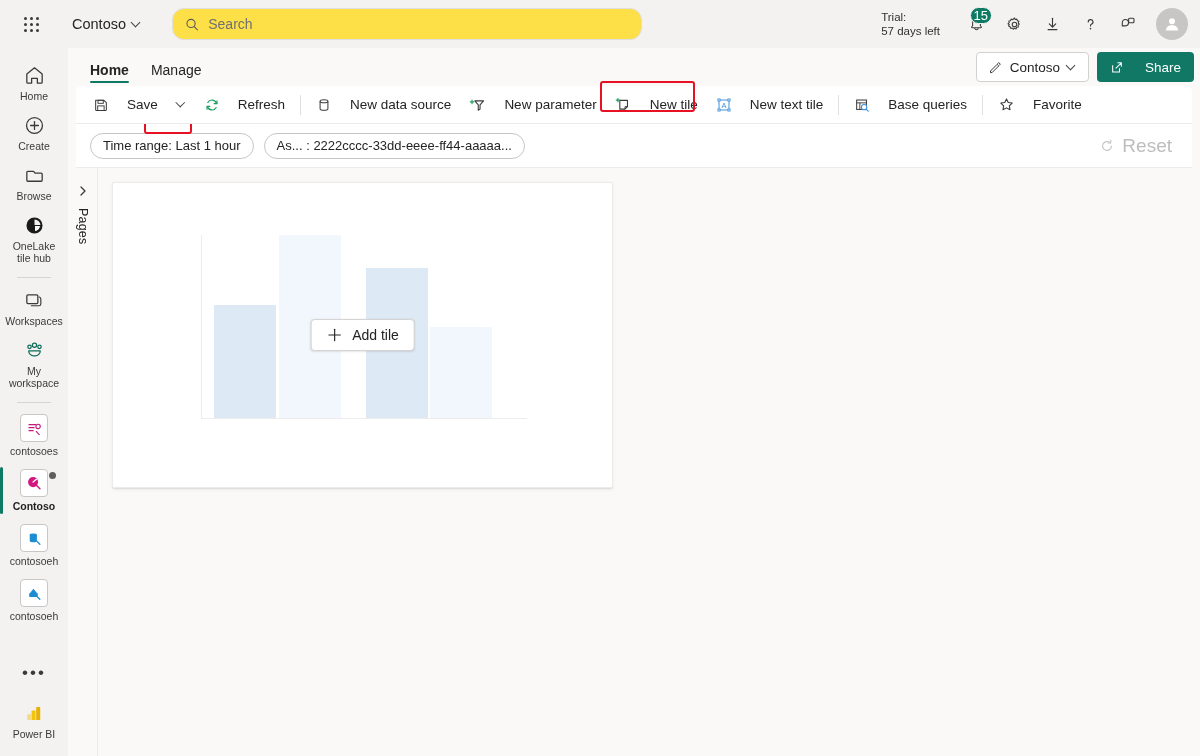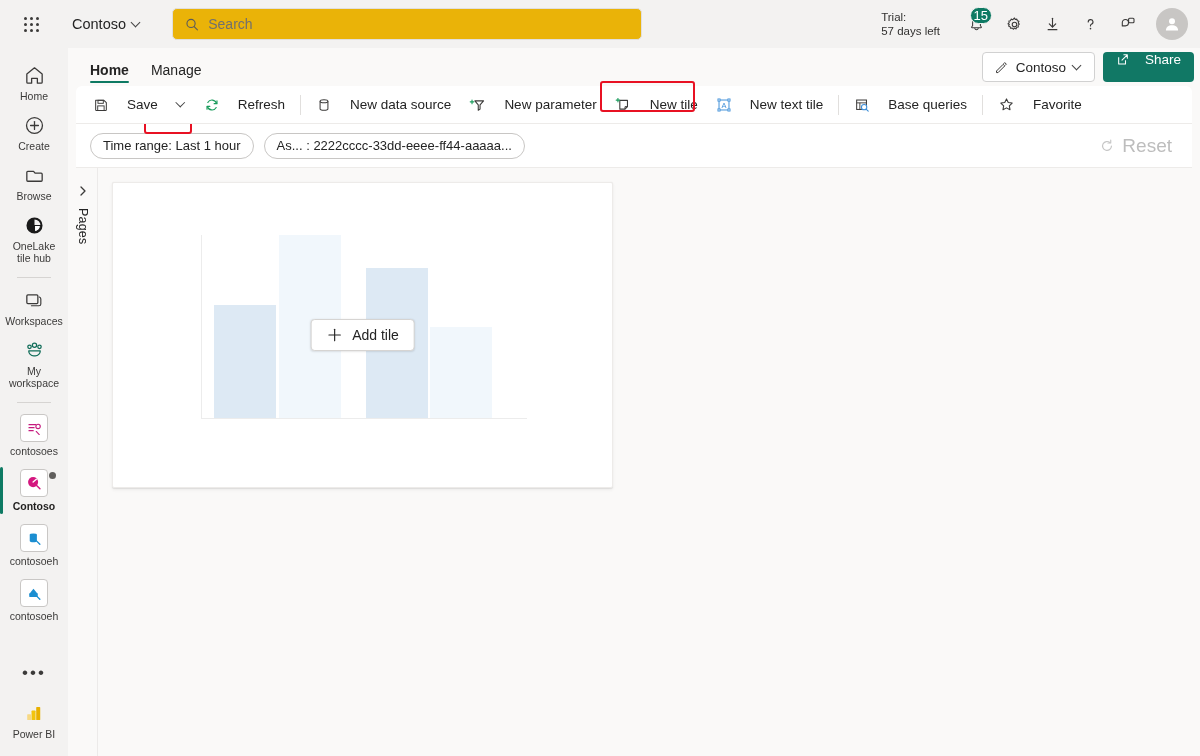--- a/index.html
+++ b/index.html
@@ -32,21 +32,21 @@
   .chev { width:10px; height:10px; position:relative; }
   .chev::after {
     content:""; position:absolute; left:0; top:0px;
     width:6px;height:6px;border-right:1.3px solid #444;border-bottom:1.3px solid #444;
     transform: rotate(45deg);
   }
 
   .searchbox {
     margin-left: 22px;
     width: 470px; height: 32px;
-    background:#eab308; border:1px solid #e1dfdd; border-radius:5px;
+    background:#fde047; border:1px solid #e1dfdd; border-radius:12px;
     display:flex; align-items:center; gap:9px; padding: 0 12px;
   }
   .searchbox input {
     border:none; outline:none; font-size:14px; font-family:inherit;
     width:100%; color:#242424; background:transparent;
   }
   .searchbox input::placeholder { color:#707070; }
 
   .topright { margin-left:auto; display:flex; align-items:center; gap:2px; }
   .trial {
@@ -120,21 +120,21 @@
     pointer-events:none;
   }
 
   .rightbtns { margin-left:auto; display:flex; align-items:center; gap:8px; padding-right:6px; padding-bottom:4px;}
   .btn-editing {
     display:flex;align-items:center;gap:7px;
     border:1px solid #d1d1d1; background:#fff; border-radius:4px;
     height:30px; padding:0 11px; font-size:13.5px; cursor:pointer; color:#242424;
   }
   .btn-share {
-    display:flex;gap:14px;
+    display:flex;align-items:center;gap:20px;
     background:#117865; color:#fff; border:none; border-radius:4px;
     height:30px; padding:0 13px; font-size:13.5px; cursor:pointer;
   }
 
   .cmdbar {
     margin: 0 8px; background:#fff; border-radius:6px 6px 0 0;
     height:38px; display:flex; align-items:center; padding:0 8px; gap:0px;
     border-bottom:1px solid #edebe9; position:relative;
   }
   .cmd {

